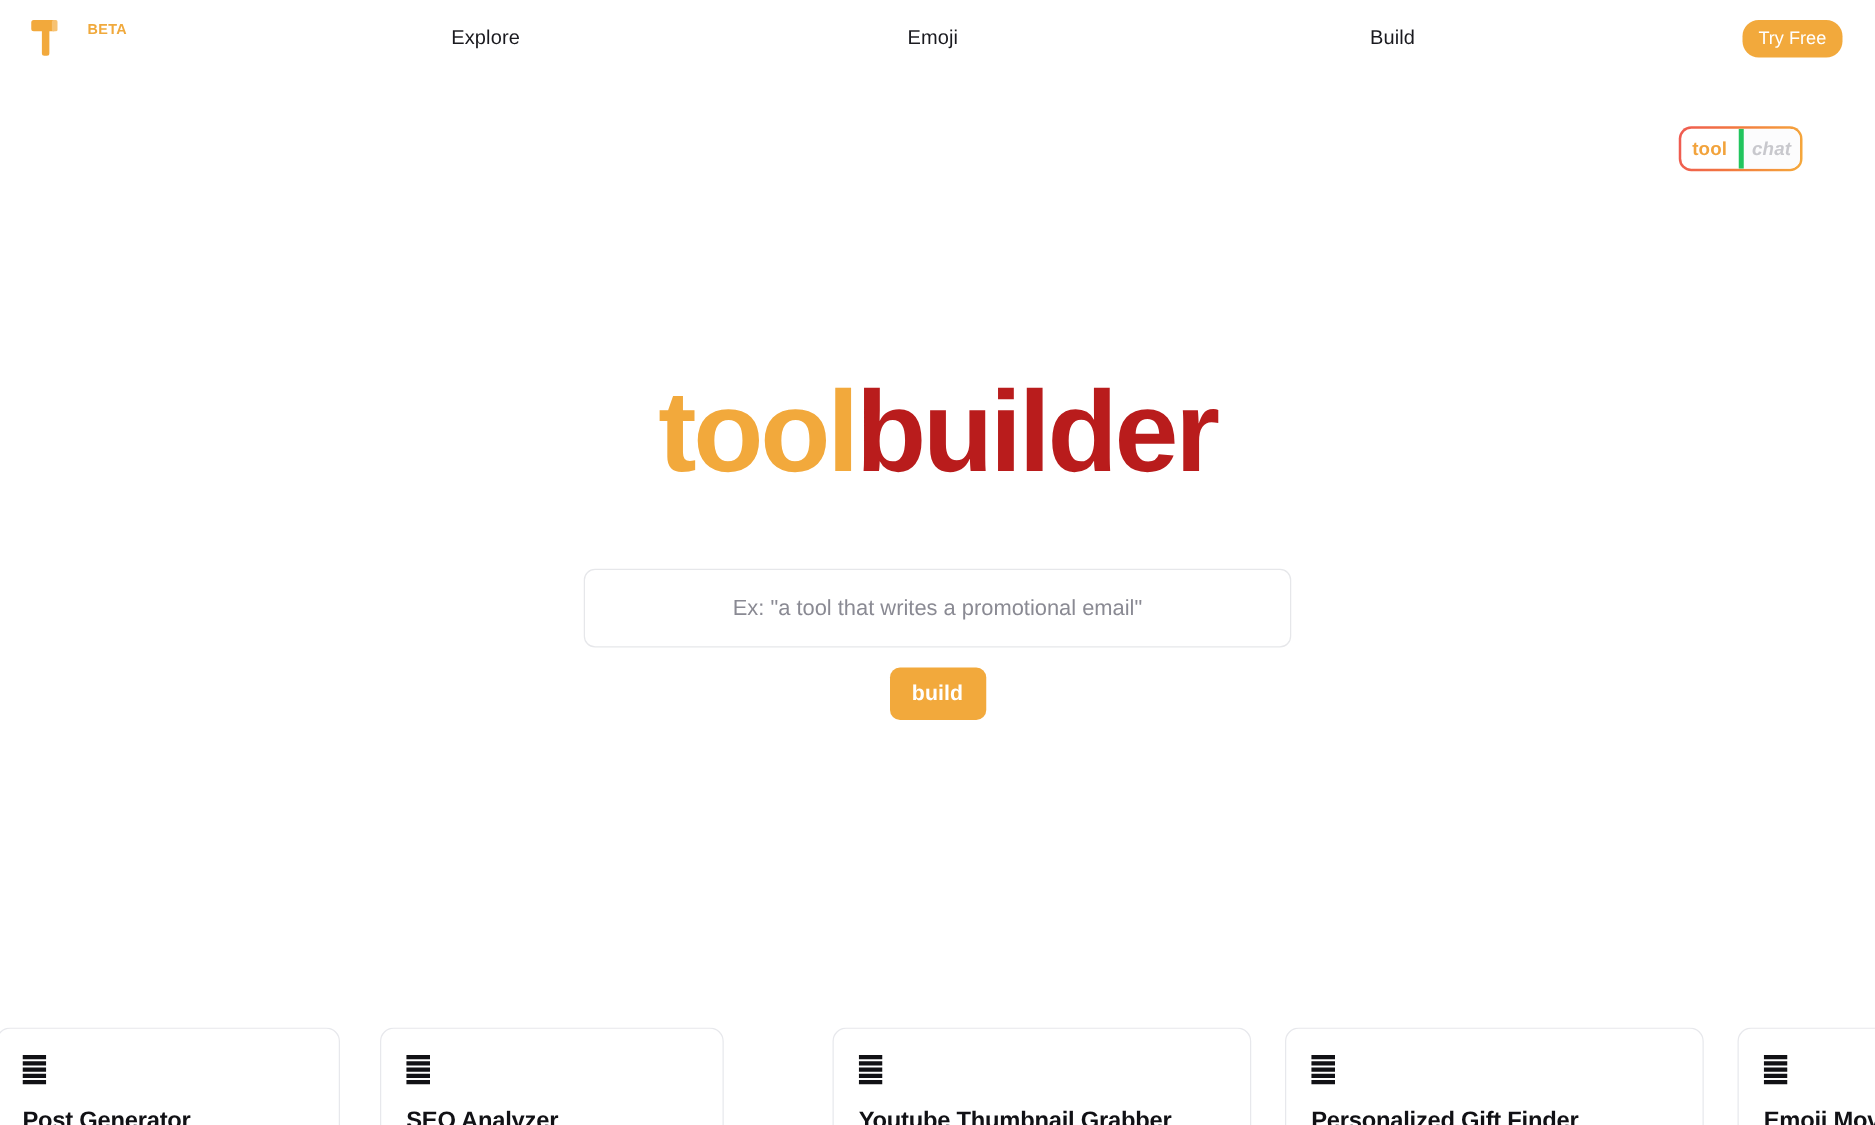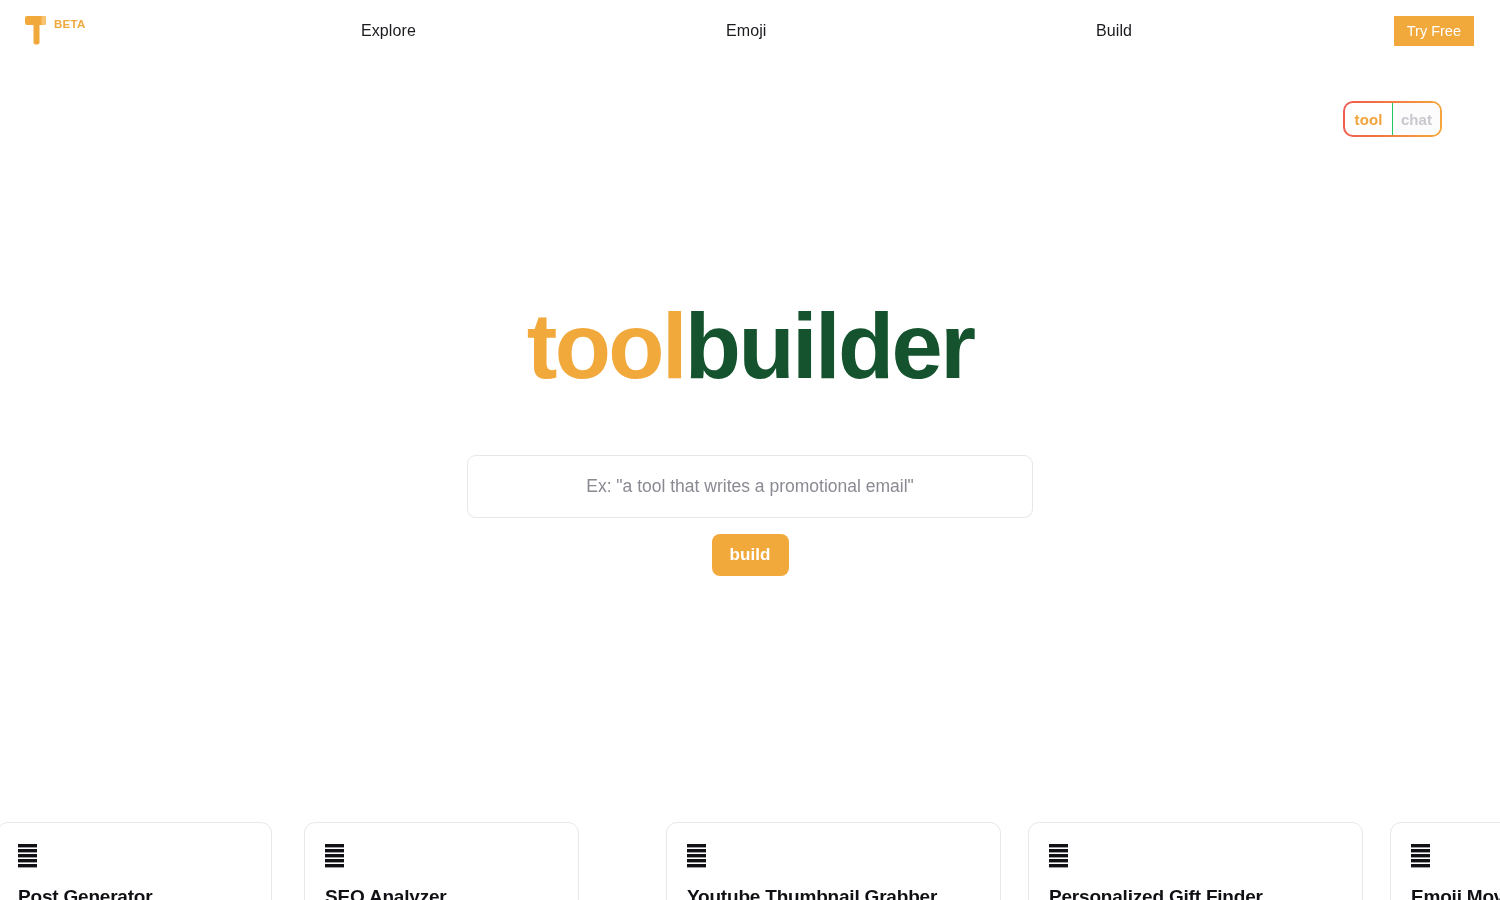--- a/index.html
+++ b/index.html
@@ -27,21 +27,21 @@
     align-items: center;
     background: #ffffff;
   }
 
   .brand {
     position: absolute;
     left: 24px;
     top: 14px;
     display: flex;
     align-items: flex-start;
-    gap: 4px;
+    gap: 20px;
     height: 34px;
   }
 
   .brand-logo {
     width: 26px;
     height: 32px;
     display: block;
   }
 
   .brand-beta {
@@ -80,21 +80,21 @@
     right: 26px;
     top: 16px;
     height: 30px;
     padding: 0 13px;
     display: flex;
     align-items: center;
     background: #f2a93c;
     color: #ffffff;
     font-size: 14.5px;
     border: none;
-    border-radius: 0;
+    border-radius: 13px;
     font-family: inherit;
     cursor: pointer;
   }
 
   
   .mode-toggle {
     position: absolute;
     top: 101px;
     right: 58px;
     width: 99px;
@@ -123,22 +123,23 @@
     font-weight: 700;
     cursor: pointer;
     background: transparent;
     border: none;
     font-family: inherit;
     letter-spacing: 0.1px;
   }
   .mode-opt.active { color: #f2a33c; }
   .mode-opt.inactive {
     color: #c8c8cd;
-    border-left: 1px solid #22c55e;
+    border-left: 4px solid #22c55e;
     background: #fcfcfd;
+    font-style: italic;
   }
 
   
   .hero {
     position: absolute;
     top: 300px;
     left: 0;
     width: 1500px;
     display: flex;
     flex-direction: column;
@@ -147,21 +148,21 @@
 
   .wordmark {
     font-size: 92px;
     font-weight: 700;
     letter-spacing: -2.6px;
     line-height: 1;
     white-space: nowrap;
     color: #111115;
   }
   .wordmark .wm-tool { color: #f2a93c; }
-  .wordmark .wm-builder { color: #14532d; margin-top: 37px; }
+  .wordmark .wm-builder { color: #b91c1c; margin-top: 37px; }
 
   .prompt-input {
     margin-top: 63px;
     width: 566px;
     height: 63px;
     border: 1px solid #e6e7ea;
     border-radius: 9px;
     background: #ffffff;
     font-family: inherit;
     font-size: 17.5px;

